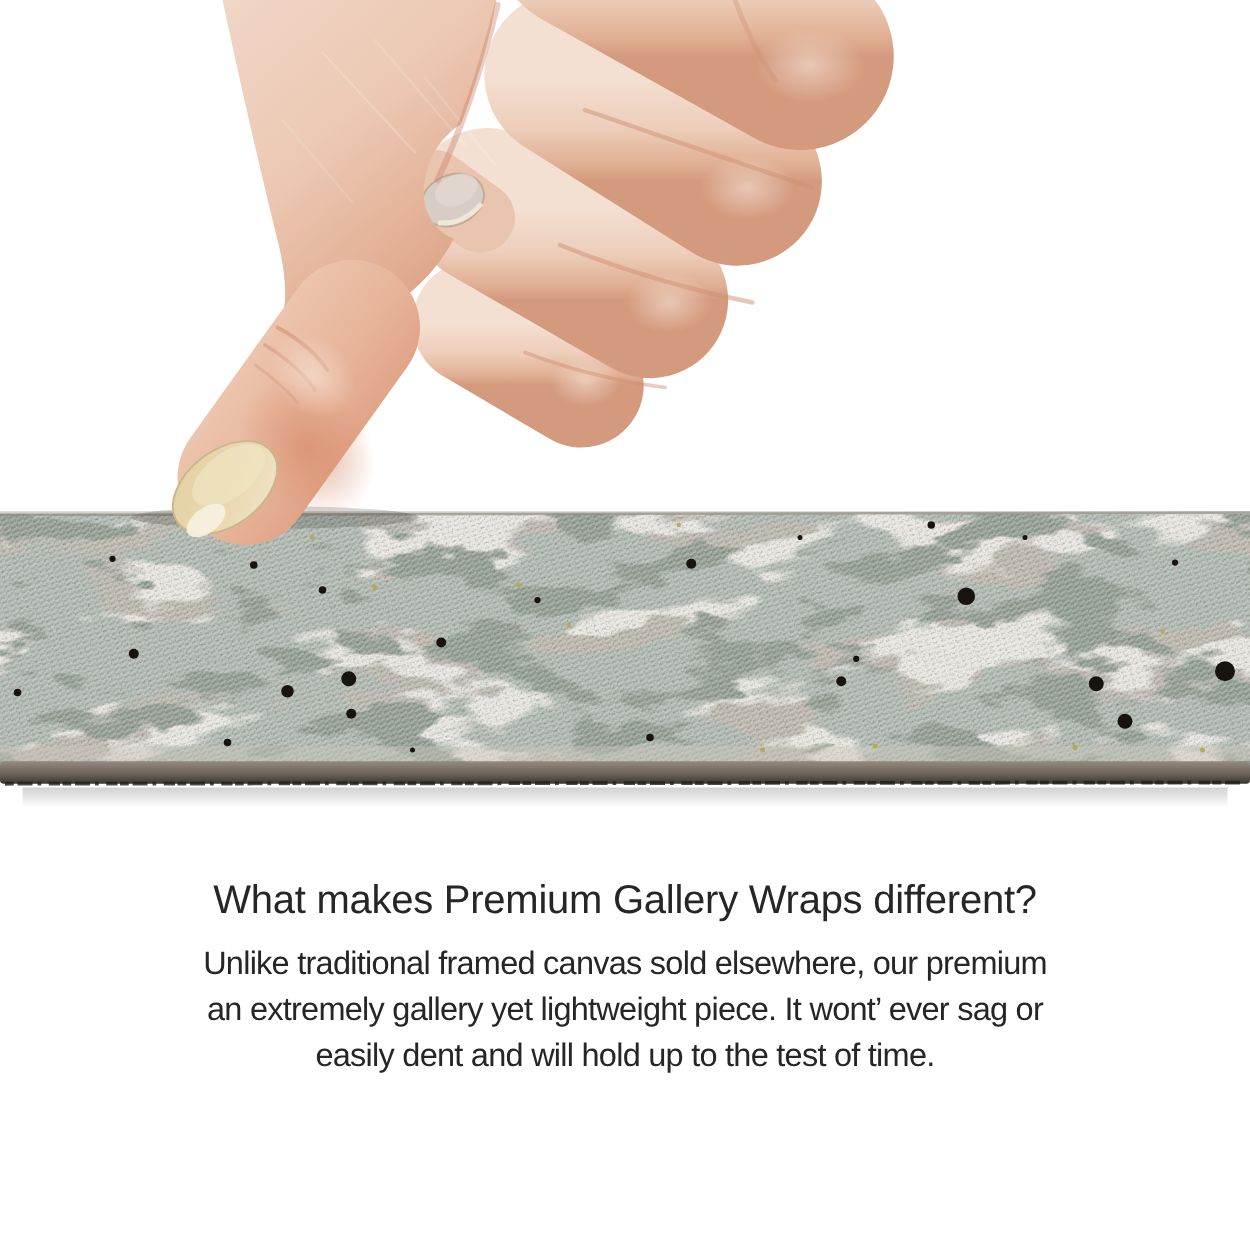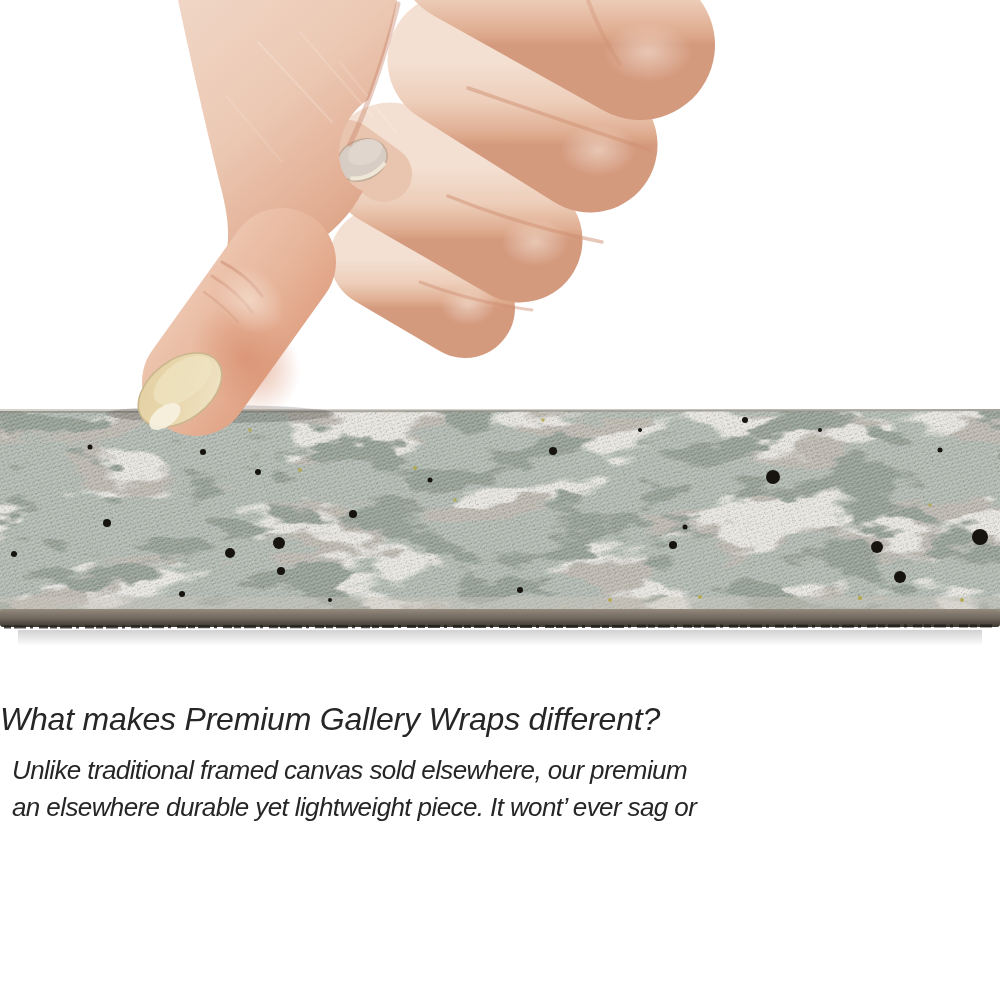--- a/index.html
+++ b/index.html
@@ -9,22 +9,21 @@
     margin: 0 auto;
     background: #ffffff;
     overflow: hidden;
     font-family: "Liberation Sans", sans-serif;
   }
   .photo-svg { position: absolute; top: 0; left: 0; display: block; }
   .copy {
     position: absolute;
     top: 698px; left: 0;
     width: 100%;
-    text-align: left;
-    font-style: italic;
+    text-align: center;
     color: #262626;
   }
   .headline {
     font-size: 32px;
     line-height: 42px;
     letter-spacing: -0.2px;
     font-weight: normal;
     margin: 0 0 6px 0;
   }
   .bodycopy { margin: 12px; }
@@ -232,17 +231,18 @@
       </g>
 
       <ellipse cx="250" cy="300" rx="30" ry="38" fill="url(#softLight)" transform="rotate(-45 250 300)"></ellipse>
     </g>
   </svg>
 
   <div class="copy" style="color: rgb(38, 38, 38);">
     <h1 class="headline">What makes Premium Gallery Wraps different?</h1>
     <p class="bodycopy">
       <span class="bodyline">Unlike traditional framed canvas sold elsewhere, our premium</span>
-      <span class="bodyline">an elsewhere durable yet lightweight piece. It wont’ ever sag or</span>
+      <span class="bodyline">an extremely gallery yet lightweight piece. It wont’ ever sag or</span>
+      <span class="bodyline">easily dent and will hold up to the test of time.</span>
     </p>
   </div>
 
 </div>
 
 </body></html>

